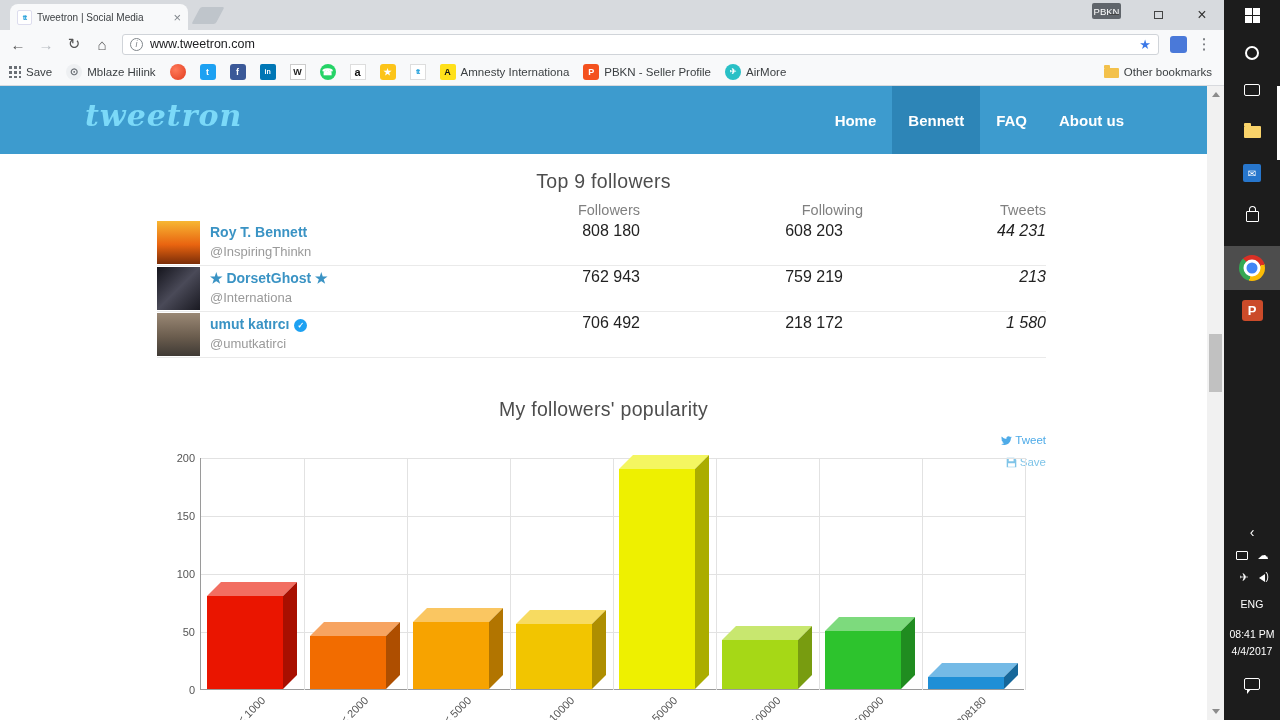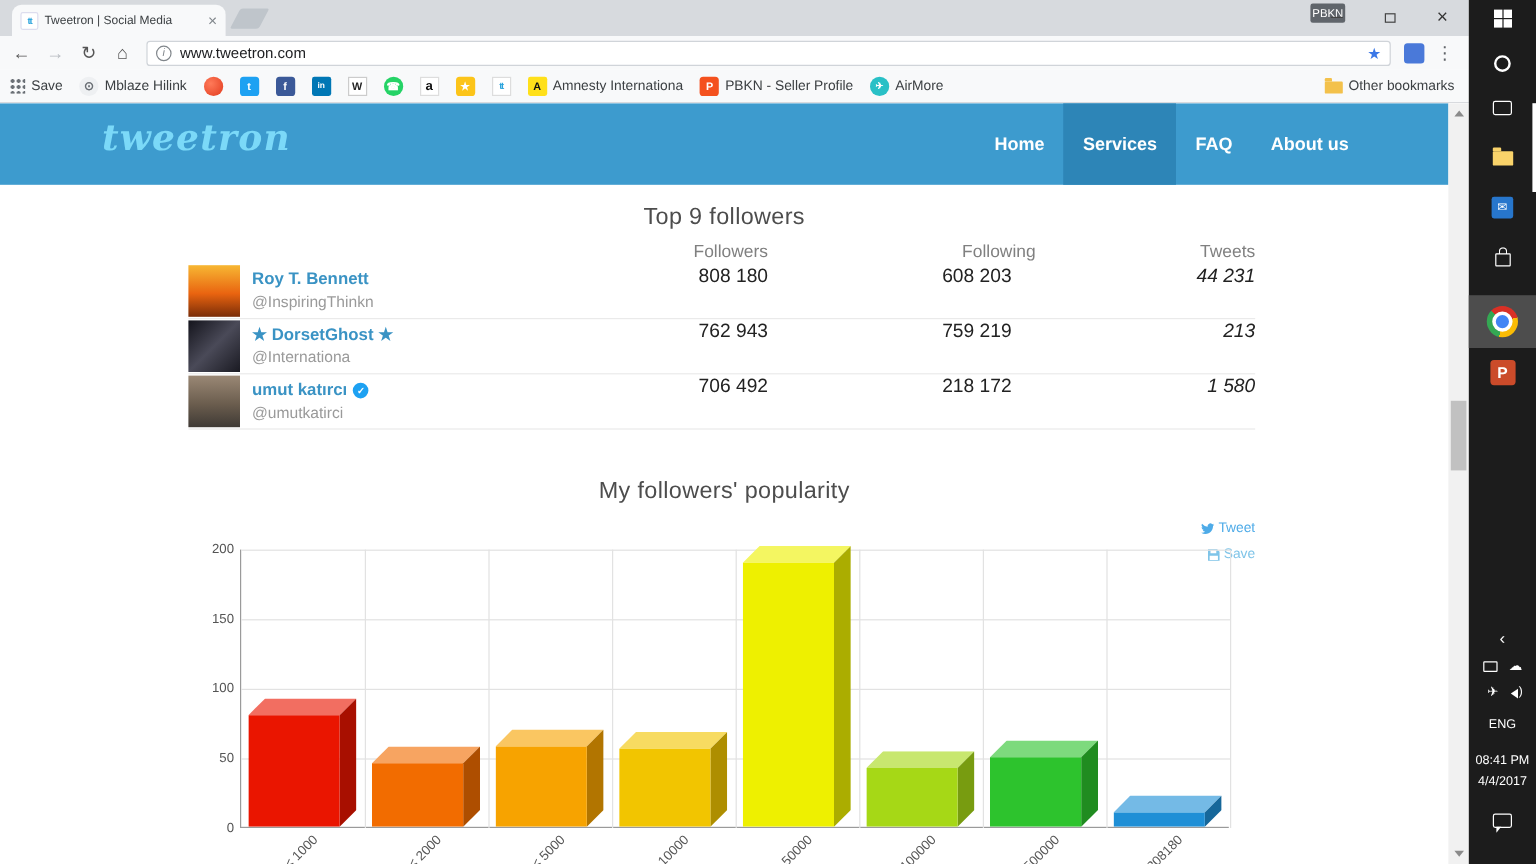--- a/index.html
+++ b/index.html
@@ -235,21 +235,21 @@
         <span class="bm-label">Other bookmarks</span>
       </div>
     </div>
 
     <div class="page">
 
       <div class="site-header">
         <div class="logo">tweetron</div>
         <div class="nav">
             <div class="nav-item">Home</div>
-            <div class="nav-item active">Services</div>
+            <div class="nav-item active">Bennett</div>
             <div class="nav-item">FAQ</div>
             <div class="nav-item">About us</div>
           </div>
       </div>
 
       <div class="section-title title-followers">Top 9 followers</div>
 
       <div class="col-head col-1">Followers</div>
       <div class="col-head col-2">Following</div>
       <div class="col-head col-3">Tweets</div>

